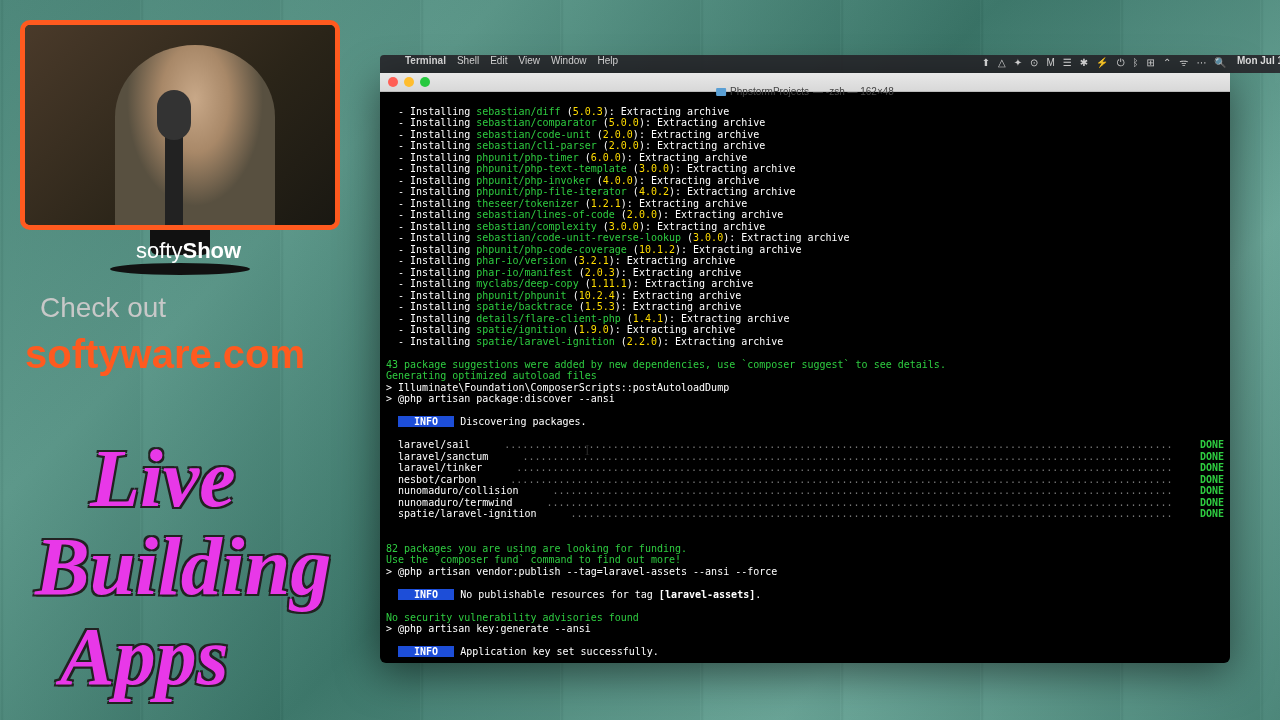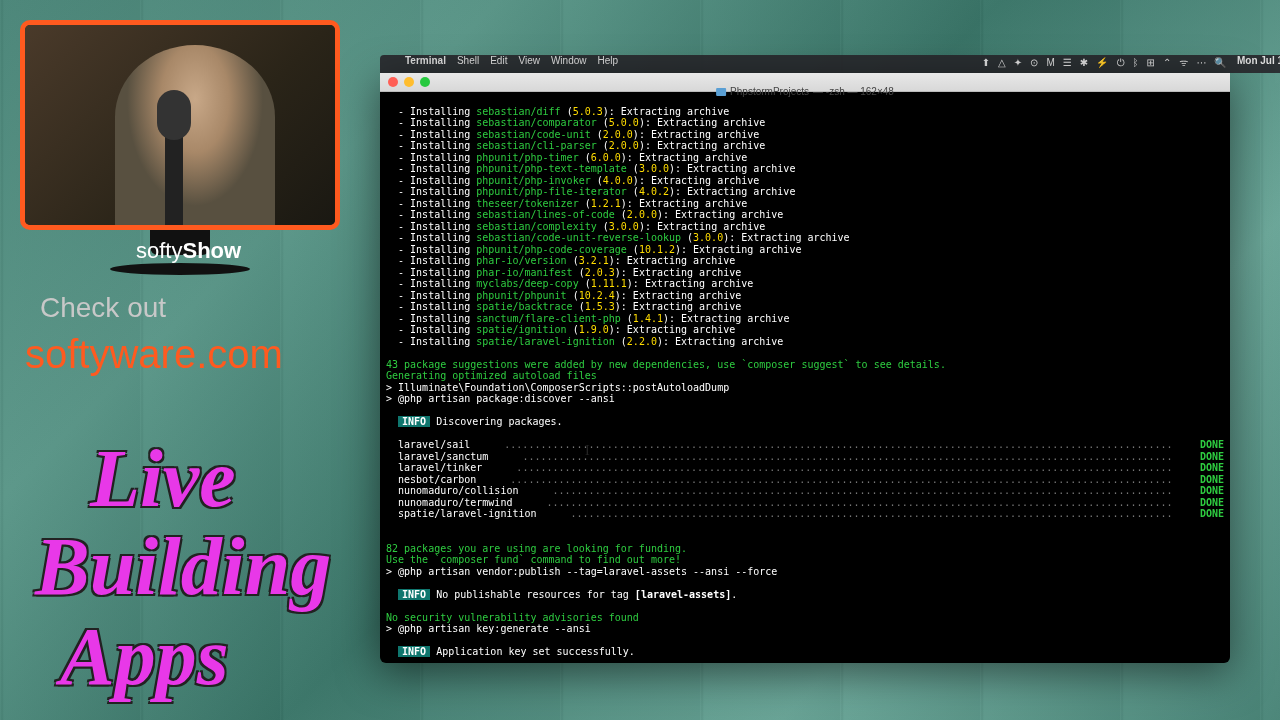--- a/index.html
+++ b/index.html
@@ -27,21 +27,21 @@
 .monitor-stand {
   position: absolute; top: 230px; left: 60px;
   width: 240px; height: 55px;
   display:flex; align-items:center; justify-content:center;
 }
 .stand-neck { position:absolute; top:0; left:50%; transform:translateX(-50%); width:60px; height:25px; background:#111; border-radius:0 0 8px 8px;}
 .stand-base { position:absolute; bottom:10px; left:50%; transform:translateX(-50%); width:140px; height:12px; background:#111; border-radius:50%;}
 .show-label { position:absolute; top:238px; left:105px; color:#fff; font-size:22px; z-index:2;margin-left:31px;}
 .show-label .bold { font-weight:700; }
 .check-out { position:absolute; top:292px; left:40px; color:#c8c8c8; font-size:28px; font-weight:300;}
-.softyware { position:absolute; top:332px; left:25px; color:#ff5a1f; font-size:40px; font-weight:400;}
+.softyware { position:absolute; top:332px; left:25px; color:#ff5a1f; font-size:40px; font-weight:700;}
 .live-text {
   position:absolute; left:90px; color:#e838e8;
   font-family: Georgia, "Times New Roman", serif; font-style:italic; font-weight:700;
   font-size:82px; line-height:0.95;
   text-shadow: -2px -2px 0 #222, 2px -2px 0 #222, -2px 2px 0 #222, 2px 2px 0 #222;
 }
 .lt1 { top:440px; } .lt2 { top:528px; left:35px;text-align:right; } .lt3 { top:618px; left:60px; }
 
 
 .menubar {
@@ -78,21 +78,21 @@
 .folder-icon { width:10px; height:8px; background:#5a9fd4; border-radius:1px; display:inline-block;}
 
 .term-body {
   font-family: Menlo, Monaco, monospace;
   font-size:10px; line-height:1.15;
   color:#fff; padding:2px 6px;
   white-space:pre;
 }
 .g { color:#2ecc40; } 
 .y { color:#ffdc00; }
-.info-badge { background:#0f766e; color:#fff; padding:0 4px; font-weight:700;}
+.info-badge { background:#1d4ed8; color:#fff; padding:0 16px; font-weight:700;}
 .done { color:#2ecc40; font-weight:700;}
 .pkg-row { display:flex;gap:28px; }
 .pkg-name { }
 .pkg-dots { flex:1; overflow:hidden; color:#777;}
 .bold { font-weight:700; }
 .cursor-i { position:absolute; top:370px; left:205px; color:#222; font-size:14px; font-family:serif;}
 </style>
 </head>
 <body>
 
@@ -149,21 +149,21 @@
   - Installing <span class="g">theseer/tokenizer</span> (<span class="y">1.2.1</span>): Extracting archive
   - Installing <span class="g">sebastian/lines-of-code</span> (<span class="y">2.0.0</span>): Extracting archive
   - Installing <span class="g">sebastian/complexity</span> (<span class="y">3.0.0</span>): Extracting archive
   - Installing <span class="g">sebastian/code-unit-reverse-lookup</span> (<span class="y">3.0.0</span>): Extracting archive
   - Installing <span class="g">phpunit/php-code-coverage</span> (<span class="y">10.1.2</span>): Extracting archive
   - Installing <span class="g">phar-io/version</span> (<span class="y">3.2.1</span>): Extracting archive
   - Installing <span class="g">phar-io/manifest</span> (<span class="y">2.0.3</span>): Extracting archive
   - Installing <span class="g">myclabs/deep-copy</span> (<span class="y">1.11.1</span>): Extracting archive
   - Installing <span class="g">phpunit/phpunit</span> (<span class="y">10.2.4</span>): Extracting archive
   - Installing <span class="g">spatie/backtrace</span> (<span class="y">1.5.3</span>): Extracting archive
-  - Installing <span class="g">sanctum/flare-client-php</span> (<span class="y">1.4.1</span>): Extracting archive
+  - Installing <span class="g">details/flare-client-php</span> (<span class="y">1.4.1</span>): Extracting archive
   - Installing <span class="g">spatie/ignition</span> (<span class="y">1.9.0</span>): Extracting archive
   - Installing <span class="g">spatie/laravel-ignition</span> (<span class="y">2.2.0</span>): Extracting archive</div>
 <span class="g">43 package suggestions were added by new dependencies, use `composer suggest` to see details.</span>
 <span class="g">Generating optimized autoload files</span>
 <span>&gt; Illuminate\Foundation\ComposerScripts::postAutoloadDump</span>
 <span>&gt; @php artisan package:discover --ansi</span>
 
   <span class="info-badge">INFO</span> <span>Discovering packages.</span>
 
 <div id="discover-lines"><div class="pkg-row"><span class="pkg-name">  laravel/sail </span><span class="pkg-dots">............................................................................................................................................................................................................................................................................................................</span> <span class="done">DONE</span></div><div class="pkg-row"><span class="pkg-name">  laravel/sanctum </span><span class="pkg-dots">............................................................................................................................................................................................................................................................................................................</span> <span class="done">DONE</span></div><div class="pkg-row"><span class="pkg-name">  laravel/tinker </span><span class="pkg-dots">............................................................................................................................................................................................................................................................................................................</span> <span class="done">DONE</span></div><div class="pkg-row"><span class="pkg-name">  nesbot/carbon </span><span class="pkg-dots">............................................................................................................................................................................................................................................................................................................</span> <span class="done">DONE</span></div><div class="pkg-row"><span class="pkg-name">  nunomaduro/collision </span><span class="pkg-dots">............................................................................................................................................................................................................................................................................................................</span> <span class="done">DONE</span></div><div class="pkg-row"><span class="pkg-name">  nunomaduro/termwind </span><span class="pkg-dots">............................................................................................................................................................................................................................................................................................................</span> <span class="done">DONE</span></div><div class="pkg-row"><span class="pkg-name">  spatie/laravel-ignition </span><span class="pkg-dots">............................................................................................................................................................................................................................................................................................................</span> <span class="done">DONE</span></div></div>

